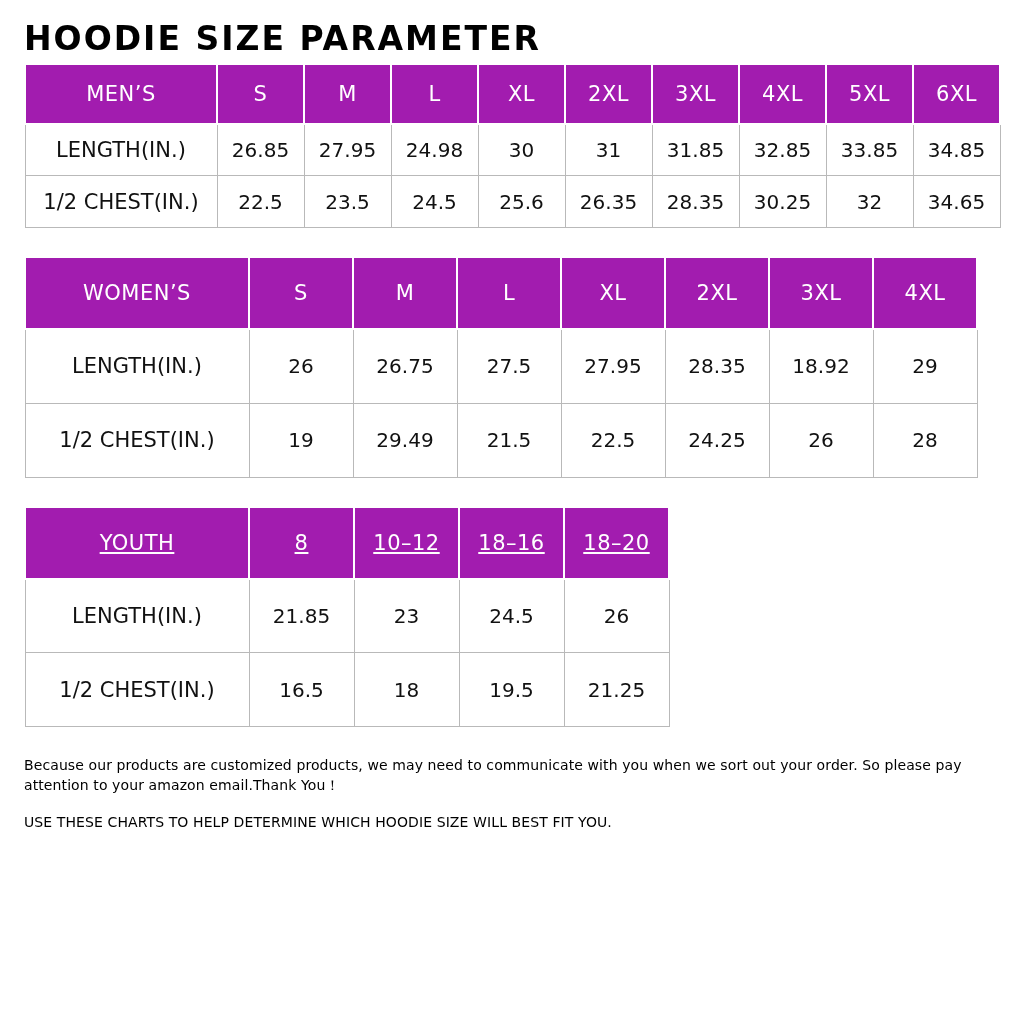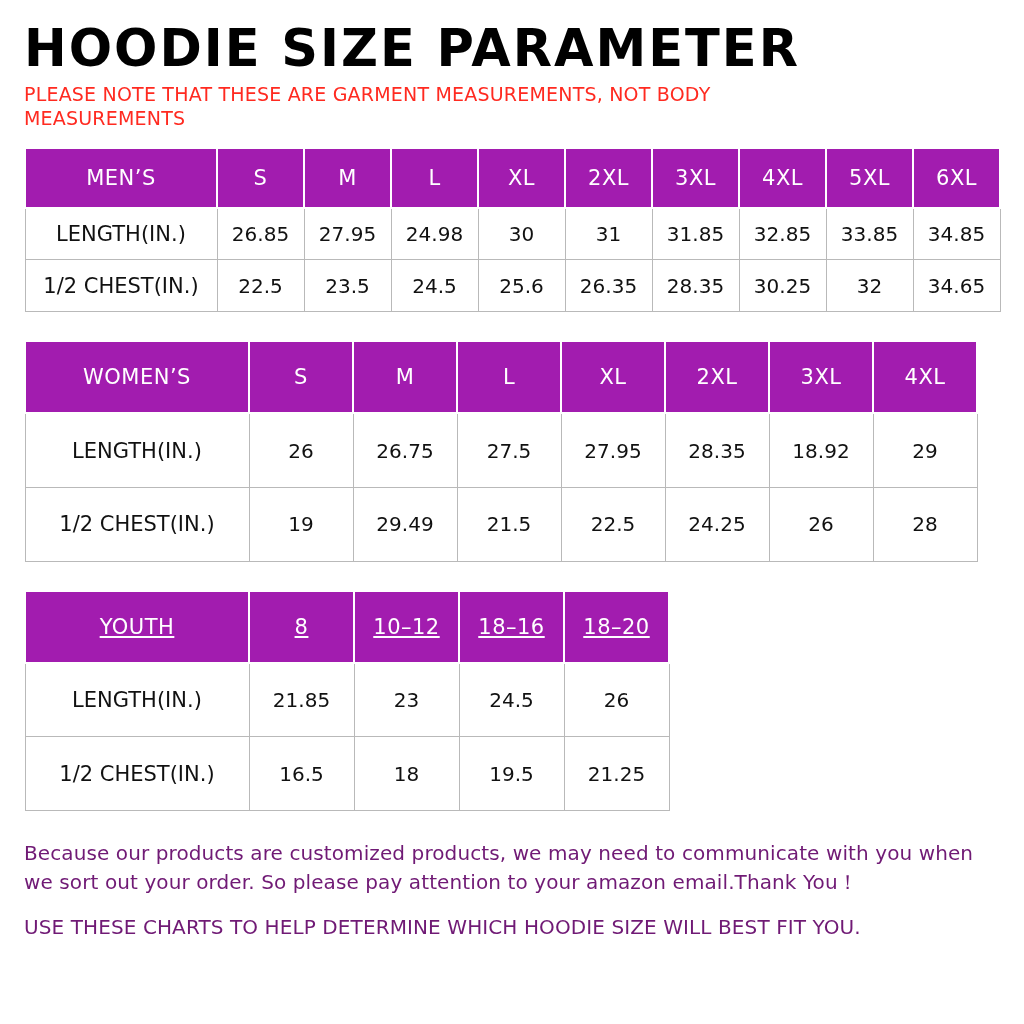--- a/index.html
+++ b/index.html
@@ -17,21 +17,21 @@
   .page {
     position: relative;
     width: 1024px;
     height: 1024px;
     box-sizing: border-box;
     padding: 22px 24px 0 24px;
   }
   .title {
     font-family: "DejaVu Sans", sans-serif;
     font-weight: bold;
-    font-size: 51px;
+    font-size: 33px;
     letter-spacing: 2px;
     line-height: 1.05;
     margin: 0 0 6px 0;
     color: #000000;
   }
   .note {
     color: #ff2a20;
     font-size: 19px;
     line-height: 1.3;
     letter-spacing: 0.2px;
@@ -84,36 +84,35 @@
   #women-table tbody td { height: 74px; }
   
   #youth-table { width: 645px; }
   #youth-table .c0 { width: 224px; }
   #youth-table .cx { width: 105px; }
   #youth-table thead th { height: 72px; text-decoration: underline; }
   #youth-table tbody td { height: 74px; }
   #youth-table tbody td.rowlabel { text-align: center; }
 
   .footer {
-    color: #701a75;
-    font-size: 20px;
+    color: #000000;
+    font-size: 14px;
     line-height: 1.45;
     letter-spacing: 0.1px;
     max-width: 960px;
   }
   .footer p { margin: 0 0 16px 0; }
   .footer p:last-child { margin-bottom: 4px; }
 </style>
 </head>
 <body>
 
 <div class="page">
 
   <h1 class="title">HOODIE  SIZE  PARAMETER</h1>
-  <p class="note">PLEASE NOTE THAT THESE ARE GARMENT MEASUREMENTS, NOT BODY MEASUREMENTS</p>
 
   <table class="sizetable" id="men-table">
     <thead>
       <tr>
         <th class="c0 cornerlabel">MEN’S</th>
         <th class="cx">S</th>
         <th class="cx">M</th>
         <th class="cx">L</th>
         <th class="cx">XL</th>
         <th class="cx">2XL</th>

